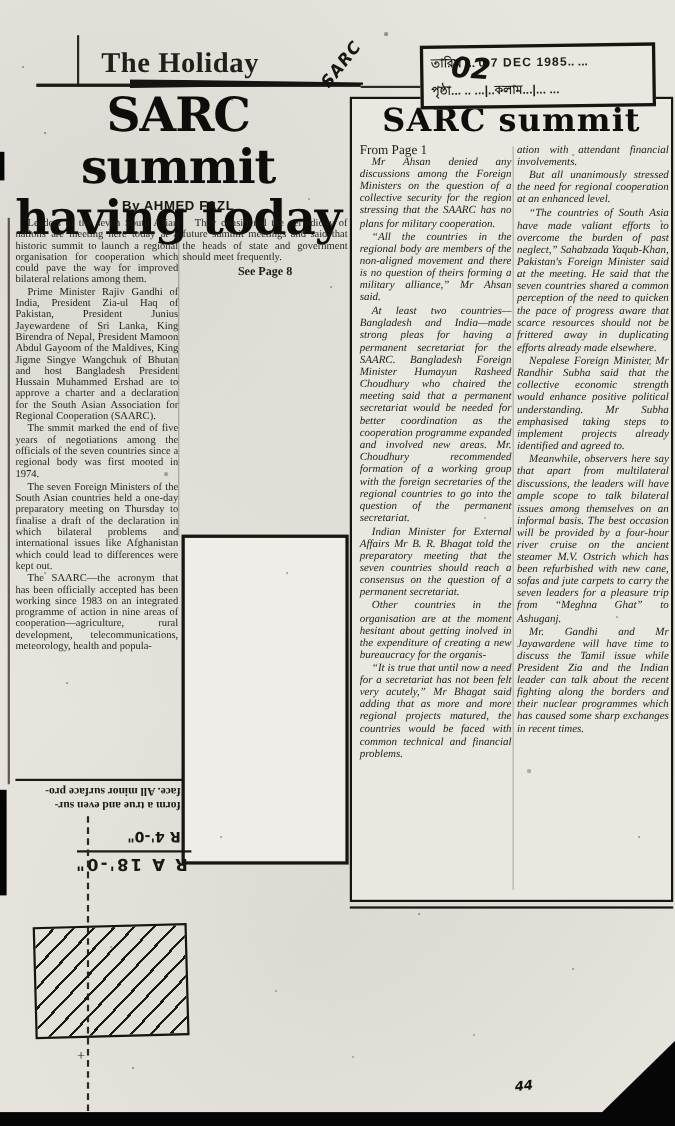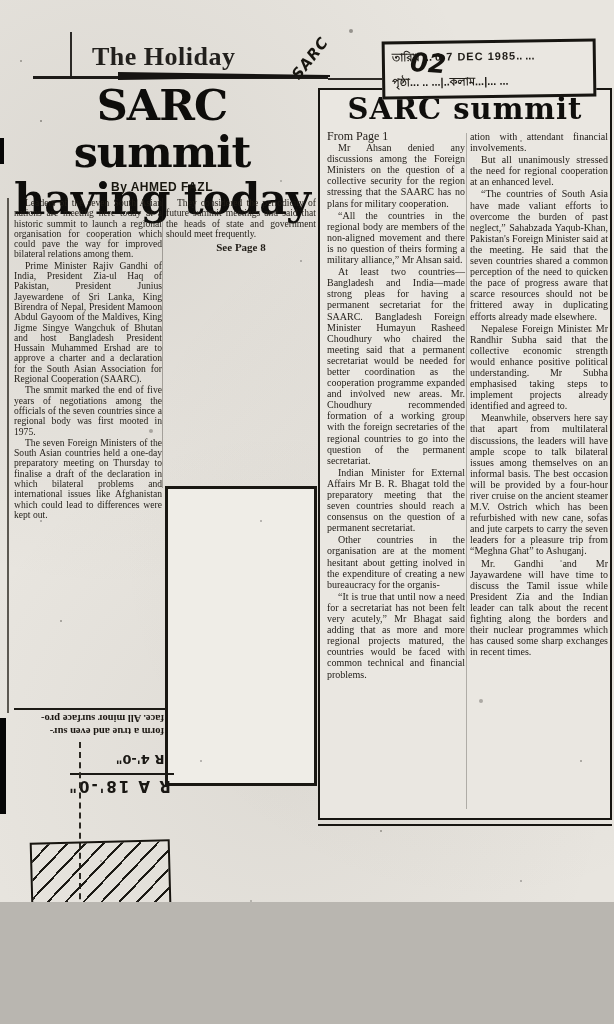--- a/index.html
+++ b/index.html
@@ -1,17 +1,17 @@
 <!DOCTYPE html>
 <html><head>
 <meta charset="utf-8">
 <style>
   html,body{margin:0;padding:0;background:#b9b6b0;}
   .page{
-    position:relative;width:614px;height:902px;overflow:hidden;
+    position:relative;width:614px;height:1024px;overflow:hidden;
     background:#e8e5df;
     background-image:
       radial-gradient(circle at 18% 22%, rgba(110,104,94,0.10), transparent 45%),
       radial-gradient(circle at 78% 60%, rgba(110,104,94,0.07), transparent 50%),
       radial-gradient(circle at 45% 85%, rgba(110,104,94,0.08), transparent 40%);
     font-family:"Liberation Serif", serif;color:#211d19;
   }
   .abs{position:absolute;}
   
   .masthead{left:92px;top:42px;font-size:26px;font-weight:600;letter-spacing:.5px;color:#22201d;}
@@ -42,21 +42,21 @@
   .see-page{text-align:center;font-weight:bold;font-size:11px;margin-top:3px;text-indent:0;}
   .left-rule{left:7px;top:198px;width:2px;height:515px;background:rgba(46,41,34,0.75);}
   .mid-rule{left:162px;top:198px;width:1px;height:290px;background:rgba(46,41,34,0.35);}
   .empty-box{left:165px;top:486px;width:152px;height:300px;border:3px solid #191712;background:#efede7;box-sizing:border-box;}
   
   .cont-box{left:318px;top:88px;width:294px;height:732px;border:2.5px solid #171511;background:#eae7e1;box-sizing:border-box;}
   .cont-underline{left:318px;top:824px;width:294px;height:2px;background:#171511;}
   .cont-headline{left:318px;top:92px;width:294px;text-align:center;font-family:"DejaVu Serif",serif;
     font-weight:800;font-size:29px;letter-spacing:1px;color:#0f0e0c;}
   .ccol{font-size:10px;line-height:11.1px;text-align:justify;color:#1f1b16;}
-  .ccol p{margin:0 0 1px 0;text-indent:11px;}
+  .ccol p{margin:0 0 1px 0;text-indent:11px;font-style:italic;}
   .ccol-a{left:327px;top:131px;width:138px;}
   .ccol-b{left:470px;top:131px;width:138px;}
   .kicker{text-align:left;font-size:12px;margin-bottom:0;}
   .cont-rule{left:466px;top:133px;width:1px;height:676px;background:rgba(40,36,30,0.3);}
   
   .inv-note{left:14px;top:712px;width:150px;transform:rotate(180deg);
     font-weight:bold;font-size:10.5px;line-height:13px;color:#1b1712;}
   .inv-note-line{left:14px;top:708px;width:152px;height:2px;background:#1c1a15;}
   .dim-small{left:105px;top:752px;width:70px;transform:rotate(180deg);
     font-family:"DejaVu Sans",sans-serif;font-weight:600;font-size:13px;color:#1a1814;text-align:center;}
@@ -138,22 +138,23 @@
   <h1 class="abs headline" style="margin:0">
     <span>SARC summit</span><br>
     <span>having today</span>
   </h1>
   <div class="abs byline">By AHMED FAZL</div>
   <div class="abs left-rule"></div>
   <div class="abs mid-rule"></div>
   <div class="abs col col-a">
     <p>Leaders of the seven South Asian nations are meeting here today at a historic summit to launch a regional organisation for cooperation which could pave the way for improved bilateral relations among them.</p>
     <p>Prime Minister Rajiv Gandhi of India, President Zia-ul Haq of Pakistan, President Junius Jayewardene of Sri Lanka, King Birendra of Nepal, President Mamoon Abdul Gayoom of the Maldives, King Jigme Singye Wangchuk of Bhutan and host Bangladesh President Hussain Muhammed Ershad are to approve a charter and a declaration for the South Asian Association for Regional Cooperation (SAARC).</p>
-    <p>The smmit marked the end of five years of negotiations among the officials of the seven countries since a regional body was first mooted in 1975.</p>
+    <p>The smmit marked the end of five years of negotiations among the officials of the seven countries since a regional body was first mooted in 1974.</p>
     <p>The seven Foreign Ministers of the South Asian countries held a one-day preparatory meeting on Thursday to finalise a draft of the declaration in which bilateral problems and international issues like Afghanistan which could lead to differences were kept out.</p>
+    <p>The SAARC—the acronym that has been officially accepted has been working since 1983 on an integrated programme of action in nine areas of cooperation—agriculture, rural development, telecommunications, meteorology, health and popula-</p>
   </div>
   <div class="abs col col-b">
     <p>They considered the periodicity of future summit meetings and said that the heads of state and government should meet frequently.</p>
     <div class="see-page">See Page 8</div>
   </div>
   <div class="abs empty-box"></div>
 
   <div class="abs inv-note-line"></div>
   <div class="abs inv-note">
     <div>form a true and even sur-</div>

